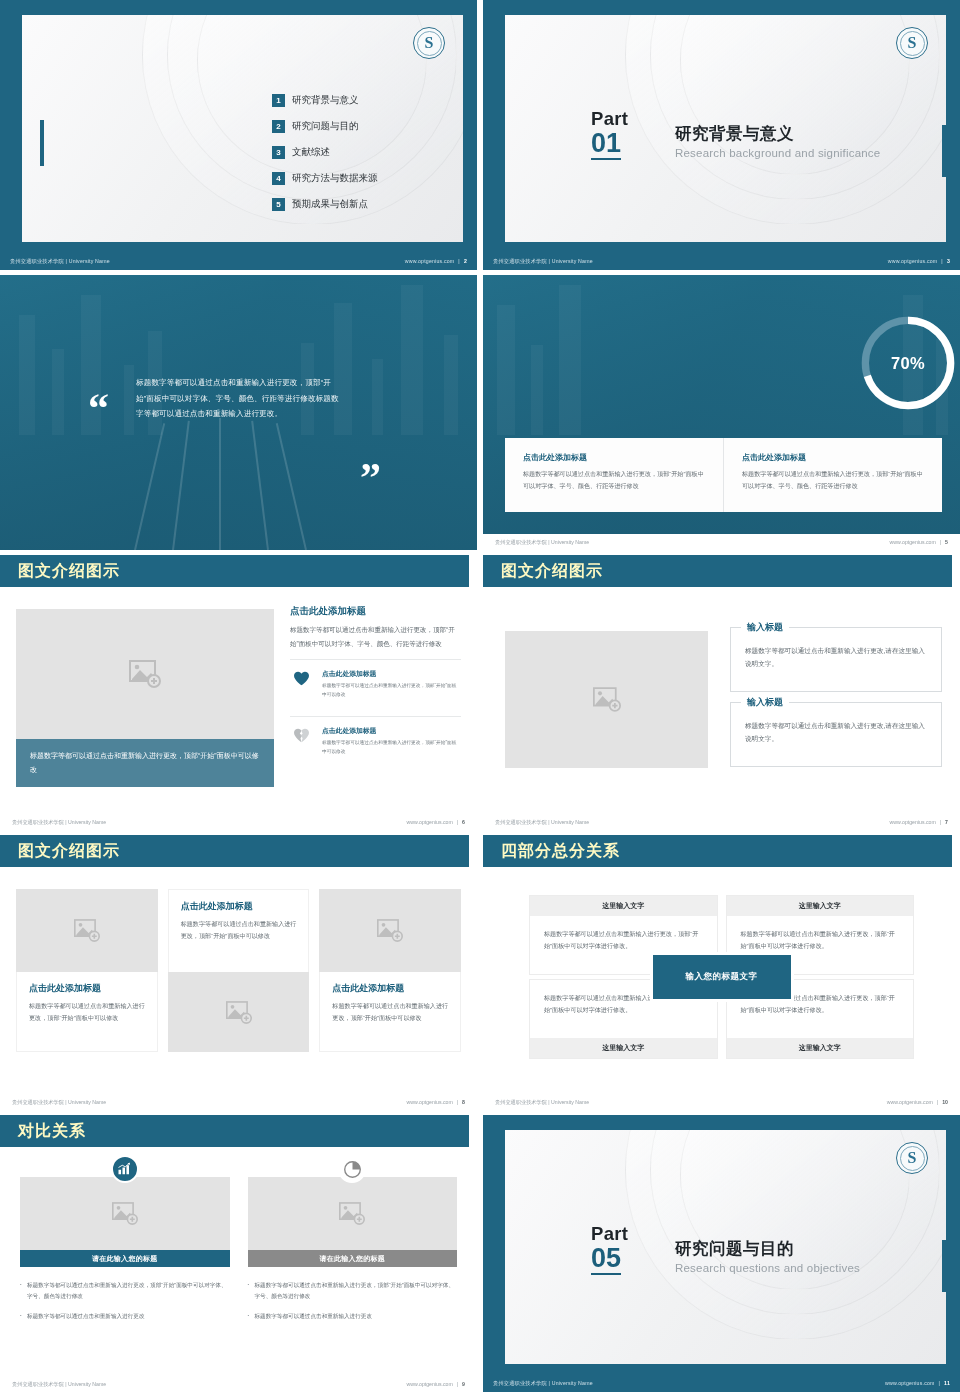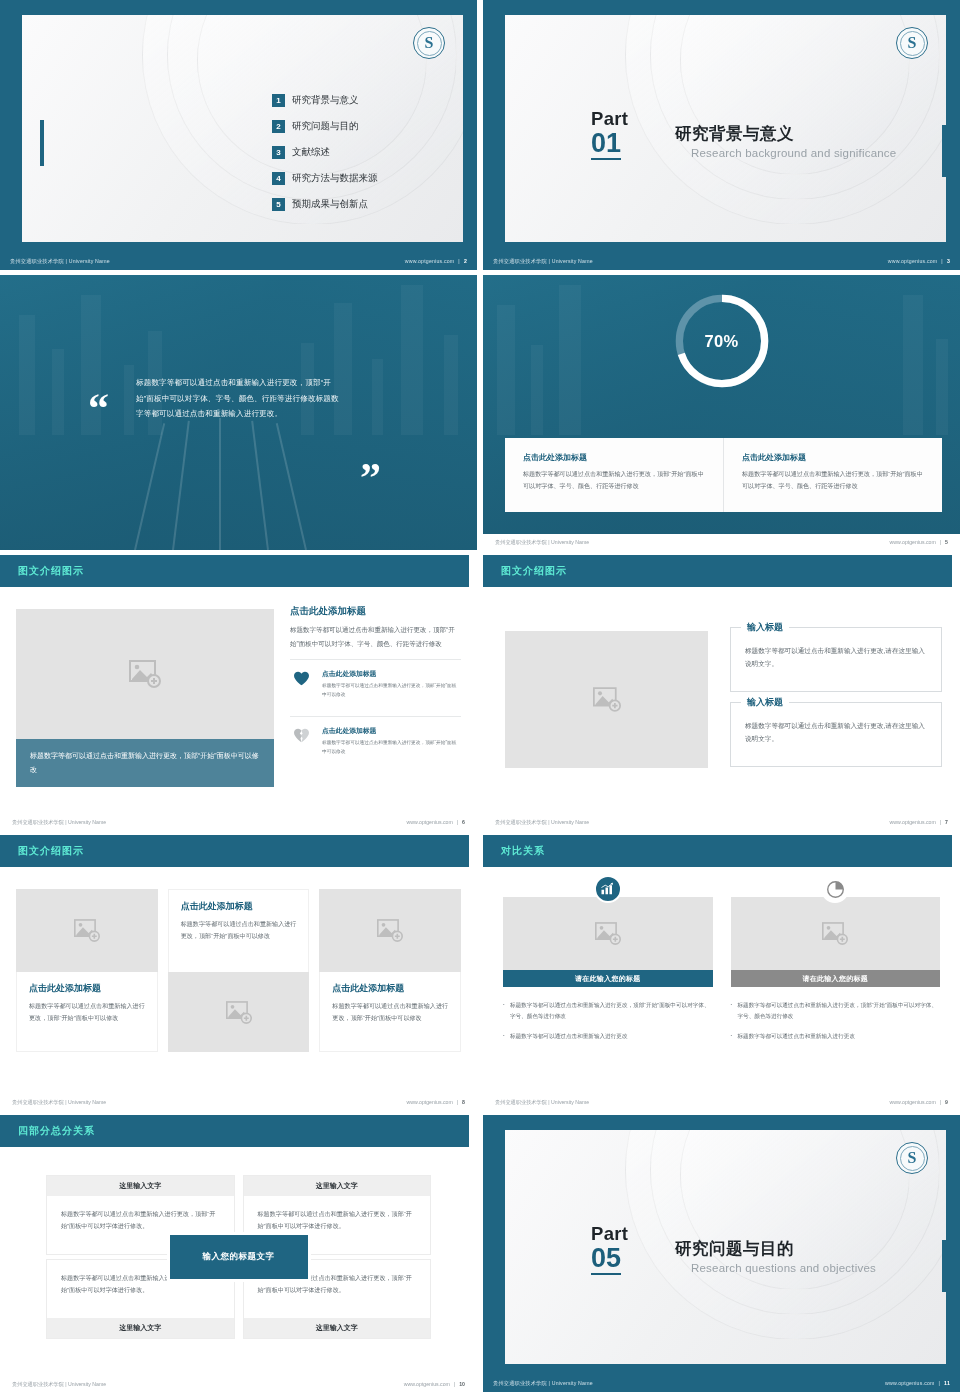--- a/index.html
+++ b/index.html
@@ -79,21 +79,21 @@
 
   
   .partno { position:absolute; left:86px; top:95px; }
   .partno .p { font-size:18.5px; font-weight:bold; color:#1e2429; line-height:1; letter-spacing:.3px; }
   .partno .n {
     font-size:27px; font-weight:bold; color:#1c5f7c; line-height:1.05;
     border-bottom:2.6px solid #1c5f7c; display:inline-block; padding-bottom:1px;
   }
   .parttitle { position:absolute; left:170px; top:108px; }
   .parttitle .cn { font-size:16.5px; font-weight:bold; color:#1e2429; letter-spacing:.5px; }
-  .parttitle .en { font-size:11.5px; color:#9aa2a8; margin-top:2px; letter-spacing:.2px;margin-left:16px; }
+  .parttitle .en { font-size:11.5px; color:#9aa2a8; margin-top:2px; letter-spacing:.2px; }
   .rightbar { position:absolute; right:0; top:110px; width:4px; height:52px; background:#1f6582; }
 
   
   .photoslide { background:#216b86; }
   .photobg {
     position:absolute; inset:0;
     background:
       linear-gradient(180deg, rgba(33,107,134,.82), rgba(28,92,117,.9)),
       linear-gradient(120deg,#2e7d99 0%,#1b5f7b 45%,#26708c 100%);
   }
@@ -108,41 +108,41 @@
   }
   .qmark { position:absolute; color:#ffffff; font-size:42px; font-weight:bold;
            font-family:"Liberation Serif", serif; line-height:.75; }
   .qtext {
     position:absolute; left:136px; top:100px; width:206px;
     font-size:7.6px; line-height:2.05; color:#f0f6f8; letter-spacing:.1px;
   }
 
   
   .donutslide { background:#216b86; }
-  .donutrow { position:absolute; left:0; right:0; top:14px; display:flex; justify-content:center; }
+  .donutrow { position:absolute; left:0; right:0; top:36px; display:flex; justify-content:flex-end; }
   .donut { position:relative; width:104px; height:104px; }
   .donut .label {
     position:absolute; inset:0; display:flex; align-items:center; justify-content:center;
     color:#fff; font-size:16.5px; font-weight:bold; letter-spacing:.3px;
   }
   .cardrow {
     position:absolute; left:22px; right:18px; bottom:38px; height:74px;
     background:#fdfdfd; display:flex;
   }
   .cardrow .col { flex:1; padding:14px 16px 0 18px; }
   .cardrow .col + .col { border-left:1px solid #e4e6e8; }
   .cardrow h4 { font-size:8px; color:#1c5f7c; font-weight:bold; margin-bottom:5px; }
   .cardrow p { font-size:6.1px; line-height:1.95; color:#5f686e; }
 
   
   .hdr {
     position:absolute; left:0; top:0; right:8px; height:32px;
     background:#1f6582; display:flex; align-items:center; padding-left:18px;
   }
-  .hdr span { color:#5eead4; font-size:10px; font-weight:bold; letter-spacing:1px; }
+  .hdr span { color:#fef9c3; font-size:16px; font-weight:bold; letter-spacing:1px; }
   .body-area { position:absolute; left:0; right:0; top:32px; bottom:16px; }
 
   .imgbox {
     background:#e3e3e3; display:flex; align-items:center; justify-content:center;
     position:relative;
   }
   .ph { opacity:.42; }
 
   
   .s6-left { position:absolute; left:16px; top:22px; width:258px; }
@@ -512,20 +512,57 @@
       <span class="right" style="display:flex;gap:4px;">
         <span>www.optgenius.com</span>
         <span>|</span>
         <span class="pg">8</span>
       </span>
     </div>
   </div>
 
   <div class="slide">
     <div class="hdr">
+      <span>四部分总分关系</span>
+    </div>
+    <div class="body-area">
+      <div class="s10">
+        <div class="qgrid">
+          <div class="qc">
+            <div class="hd">这里输入文字</div>
+            <div class="tx">标题数字等都可以通过点击和重新输入进行更改，顶部“开始”面板中可以对字体进行修改。</div>
+          </div>
+          <div class="qc">
+            <div class="hd">这里输入文字</div>
+            <div class="tx">标题数字等都可以通过点击和重新输入进行更改，顶部“开始”面板中可以对字体进行修改。</div>
+          </div>
+          <div class="qc">
+            <div class="tx">标题数字等都可以通过点击和重新输入进行更改，顶部“开始”面板中可以对字体进行修改。</div>
+            <div class="ft">这里输入文字</div>
+          </div>
+          <div class="qc">
+            <div class="tx">标题数字等都可以通过点击和重新输入进行更改，顶部“开始”面板中可以对字体进行修改。</div>
+            <div class="ft">这里输入文字</div>
+          </div>
+        </div>
+        <div class="center">输入您的标题文字</div>
+      </div>
+    </div>
+    <div class="footer-light">
+      <span>贵州交通职业技术学院 | University Name</span>
+      <span class="right" style="display:flex;gap:4px;">
+        <span>www.optgenius.com</span>
+        <span>|</span>
+        <span class="pg">10</span>
+      </span>
+    </div>
+  </div>
+
+  <div class="slide">
+    <div class="hdr">
       <span>对比关系</span>
     </div>
     <div class="body-area">
       <div class="s9">
         <div class="col">
           <div class="badge teal">
             <svg width="15" height="14" viewBox="0 0 20 18">
               <rect x="2" y="10" width="3.4" height="6" fill="#fff"></rect>
               <rect x="7.3" y="7" width="3.4" height="9" fill="#fff"></rect>
               <rect x="12.6" y="4" width="3.4" height="12" fill="#fff"></rect>
@@ -575,57 +612,20 @@
     <div class="footer-light">
       <span>贵州交通职业技术学院 | University Name</span>
       <span class="right" style="display:flex;gap:4px;">
         <span>www.optgenius.com</span>
         <span>|</span>
         <span class="pg">9</span>
       </span>
     </div>
   </div>
 
-  <div class="slide">
-    <div class="hdr">
-      <span>四部分总分关系</span>
-    </div>
-    <div class="body-area">
-      <div class="s10">
-        <div class="qgrid">
-          <div class="qc">
-            <div class="hd">这里输入文字</div>
-            <div class="tx">标题数字等都可以通过点击和重新输入进行更改，顶部“开始”面板中可以对字体进行修改。</div>
-          </div>
-          <div class="qc">
-            <div class="hd">这里输入文字</div>
-            <div class="tx">标题数字等都可以通过点击和重新输入进行更改，顶部“开始”面板中可以对字体进行修改。</div>
-          </div>
-          <div class="qc">
-            <div class="tx">标题数字等都可以通过点击和重新输入进行更改，顶部“开始”面板中可以对字体进行修改。</div>
-            <div class="ft">这里输入文字</div>
-          </div>
-          <div class="qc">
-            <div class="tx">标题数字等都可以通过点击和重新输入进行更改，顶部“开始”面板中可以对字体进行修改。</div>
-            <div class="ft">这里输入文字</div>
-          </div>
-        </div>
-        <div class="center">输入您的标题文字</div>
-      </div>
-    </div>
-    <div class="footer-light">
-      <span>贵州交通职业技术学院 | University Name</span>
-      <span class="right" style="display:flex;gap:4px;">
-        <span>www.optgenius.com</span>
-        <span>|</span>
-        <span class="pg">10</span>
-      </span>
-    </div>
-  </div>
-
   <div class="slide tealframe">
     <div class="inner">
       <div class="arcs">
         <i style="width:340px;height:340px;left:120px;top:-130px;"></i>
         <i style="width:290px;height:290px;left:145px;top:-105px;"></i>
         <i style="width:230px;height:230px;left:175px;top:-70px;"></i>
       </div>
       <div class="partno">
         <div class="p">Part</div>
         <div class="n">05</div>

